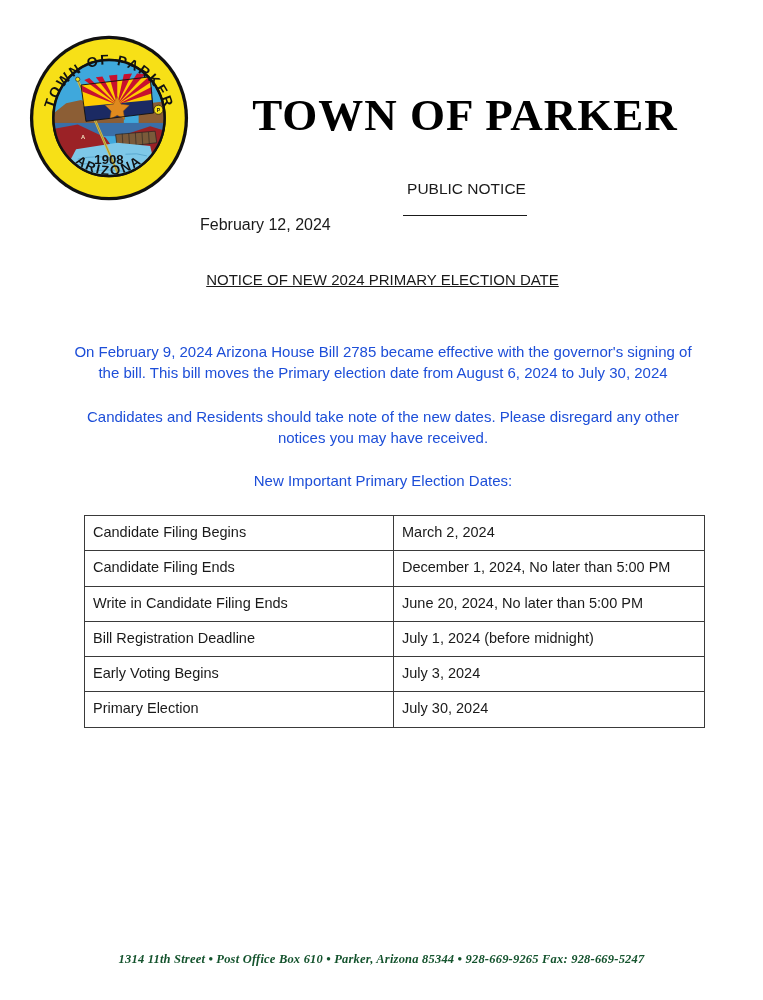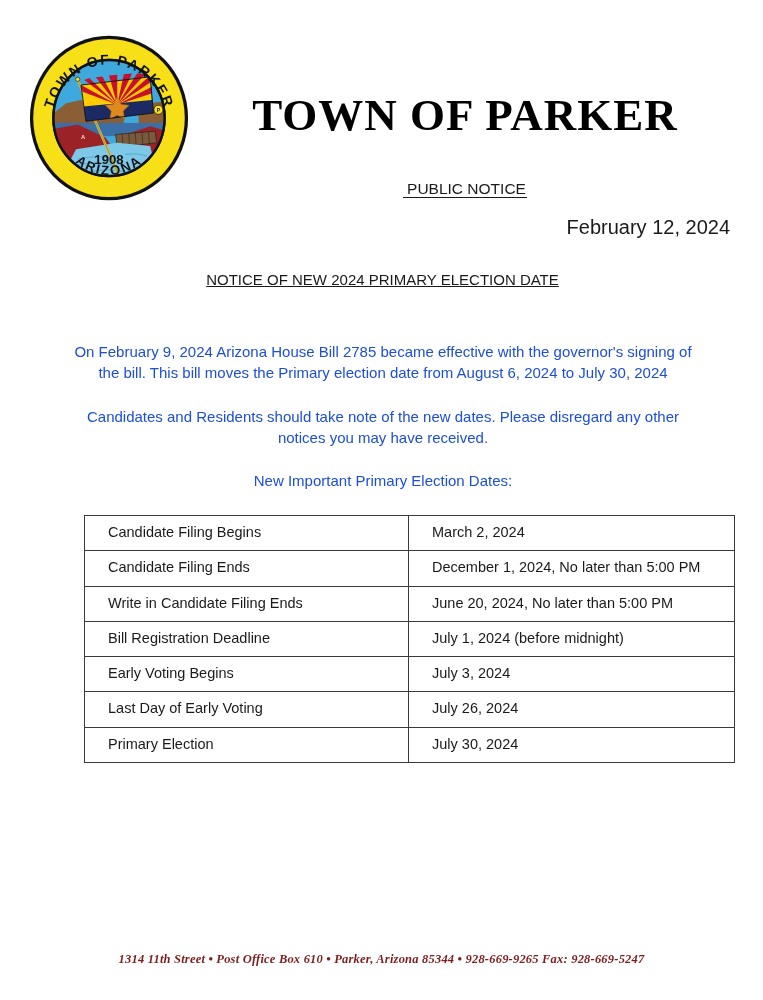--- a/index.html
+++ b/index.html
@@ -45,29 +45,29 @@
     position: absolute;
     left: 200px;
     top: 180px;
     width: 530px;
     text-align: center;
     font-size: 15.5px;
     color: #1a1a1a;
   }
   #public-notice span {
     border-bottom: 1.3px solid #1a1a1a;
-    padding: 0 1px 0 4px;
+    padding: 0 1px 18px 4px;
   }
   #notice-date {
     position: absolute;
     left: 200px;
     top: 216px;
     width: 530px;
-    text-align: right;
-    font-size: 20px;
+    text-align: left;
+    font-size: 16px;
     color: #1a1a1a;
   }
 
   
   #subject-block {
     position: absolute;
     left: 80px;
     top: 270px;
     width: 605px;
     text-align: center;
@@ -97,40 +97,40 @@
     left: 84px;
     top: 515px;
     width: 588px;
     border-collapse: collapse;
     table-layout: fixed;
     font-size: 14.5px;
     color: #1a1a1a;
   }
   #dates-table td {
     border: 1.2px solid #3a3a3a;
-    padding: 7px 8px 8px 23px;
+    padding: 7px 8px 8px 8px;
     vertical-align: top;
     line-height: 1.33;
     height: 17px;
   }
   #dates-table td.label-cell { width: 292px; }
   #dates-table td.value-cell { width: 294px; }
 
   
   #footer {
     position: absolute;
     left: 0;
     top: 952px;
     width: 763px;
     text-align: center;
     font-family: "Liberation Serif", serif;
     font-style: italic;
     font-weight: bold;
     font-size: 12.5px;
-    color: #7f1d1d;
+    color: #14532d;
     letter-spacing: 0.2px;
   }
 </style>
 </head>
 <body>
 
 <div id="seal-wrap">
   <svg viewBox="0 0 200 204" xmlns="http://www.w3.org/2000/svg">
     <defs>
       <clipPath id="innerClip">
@@ -253,23 +253,19 @@
       </tr>
       <tr>
         <td class="label-cell">Bill Registration Deadline</td>
         <td class="value-cell">July 1, 2024 (before midnight)</td>
       </tr>
       <tr>
         <td class="label-cell">Early Voting Begins</td>
         <td class="value-cell">July 3, 2024</td>
       </tr>
       <tr>
-        <td class="label-cell">Last Day of Early Voting</td>
-        <td class="value-cell">July 26, 2024</td>
-      </tr>
-      <tr>
         <td class="label-cell">Primary Election</td>
         <td class="value-cell">July 30, 2024</td>
       </tr>
     </tbody>
 </table>
 
 <div id="footer">1314 11th Street • Post Office Box 610 • Parker, Arizona 85344 • 928-669-9265  Fax: 928-669-5247</div>
 
 </body></html>

